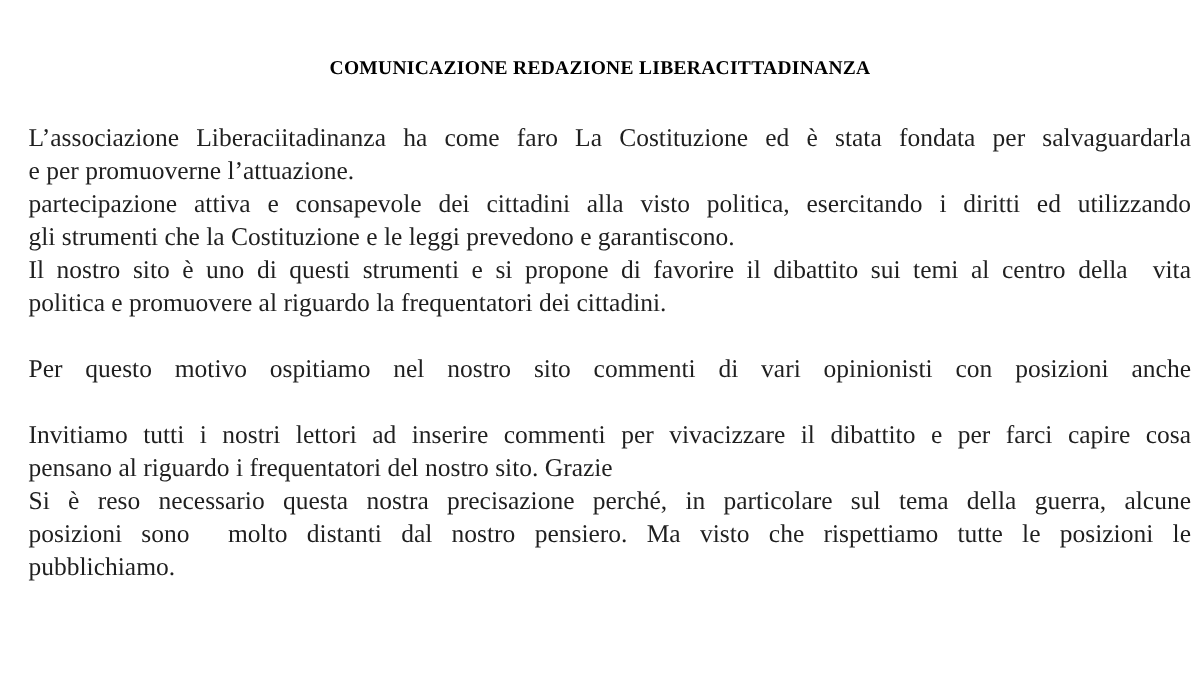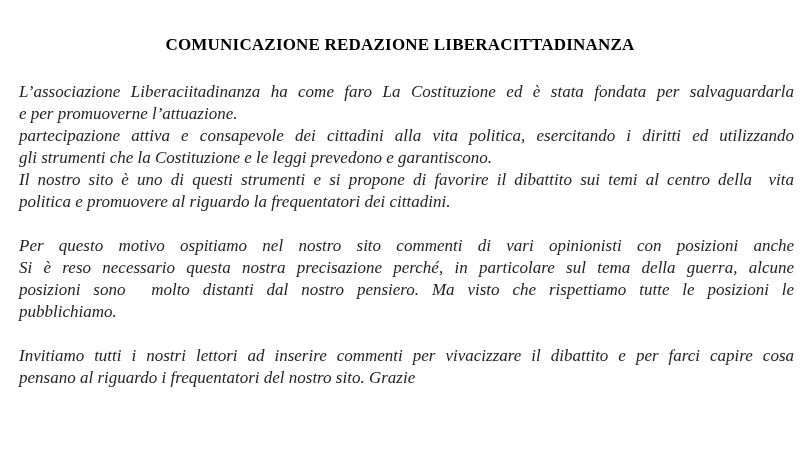--- a/index.html
+++ b/index.html
@@ -9,38 +9,37 @@
     width: 800px;
     height: 466px;
     background: #ffffff;
     overflow: hidden;
     font-family: "Liberation Serif", "DejaVu Serif", serif;
   }
   .doc-title {
     margin-top: 34px;
     text-align: center;
     font-weight: bold;
-    font-size: 17px;
+    font-size: 13px;
     letter-spacing: 0.2px;
     color: #000000;
     line-height: 22px;
   }
   .content {
     margin-top: 25px;
     padding: 0 6px 0 19px;
     font-size: 17px;
     line-height: 22px;
     color: #1f1f1f;
   }
   .para { margin: 0; }
   .para.gap { margin-top: 22px; }
   .line {
     text-align: justify;
     text-align-last: justify;
-    font-style: italic;
   }
   .line.final {
     text-align: center;
     text-align-last: left;
   }
 </style>
 </head>
 <body>
 
 <div class="page">
@@ -48,38 +47,38 @@
   <div class="doc-title">COMUNICAZIONE REDAZIONE LIBERACITTADINANZA</div>
 
   <div class="content">
 
     <div class="para">
       <div class="line">L’associazione Liberaciitadinanza ha come faro La Costituzione ed è stata fondata per salvaguardarla</div>
       <div class="line final">e per promuoverne l’attuazione.</div>
     </div>
 
     <div class="para">
-      <div class="line">partecipazione attiva e consapevole dei cittadini alla vita politica, esercitando i diritti ed utilizzando</div>
+      <div class="line">partecipazione attiva e consapevole dei cittadini alla visto politica, esercitando i diritti ed utilizzando</div>
       <div class="line final">gli strumenti che la Costituzione e le leggi prevedono e garantiscono.</div>
     </div>
 
     <div class="para">
       <div class="line">Il nostro sito è uno di questi strumenti e si propone di favorire il dibattito sui temi al centro della&nbsp; vita</div>
       <div class="line final">politica e promuovere al riguardo la frequentatori dei cittadini.</div>
     </div>
 
     <div class="para gap">
       <div class="line">Per questo motivo ospitiamo nel nostro sito commenti di vari opinionisti con posizioni anche</div>
     </div>
 
+    <div class="para gap">
+      <div class="line">Invitiamo tutti i nostri lettori ad inserire commenti per vivacizzare il dibattito e per farci capire cosa</div>
+      <div class="line final">pensano al riguardo i frequentatori del nostro sito. Grazie</div>
+    </div>
+
     <div class="para">
       <div class="line">Si è reso necessario questa nostra precisazione perché, in particolare sul tema della guerra, alcune</div>
       <div class="line">posizioni sono&nbsp; molto distanti dal nostro pensiero. Ma visto che rispettiamo tutte le posizioni le</div>
       <div class="line final">pubblichiamo.</div>
     </div>
 
-    <div class="para gap">
-      <div class="line">Invitiamo tutti i nostri lettori ad inserire commenti per vivacizzare il dibattito e per farci capire cosa</div>
-      <div class="line final">pensano al riguardo i frequentatori del nostro sito. Grazie</div>
-    </div>
-
   </div>
 </div>
 
 </body></html>

